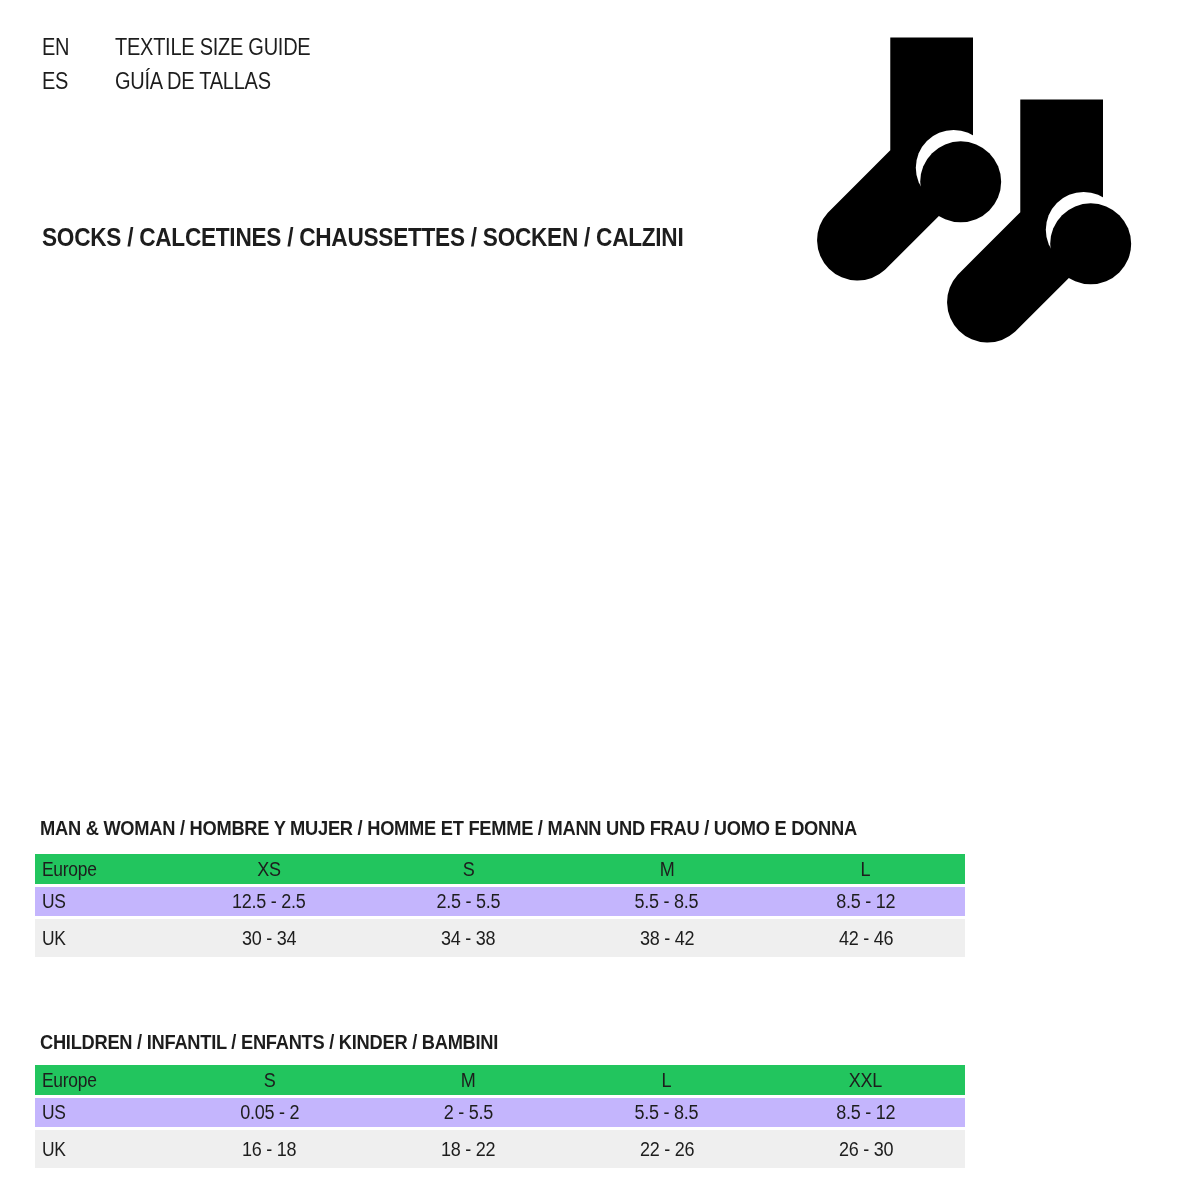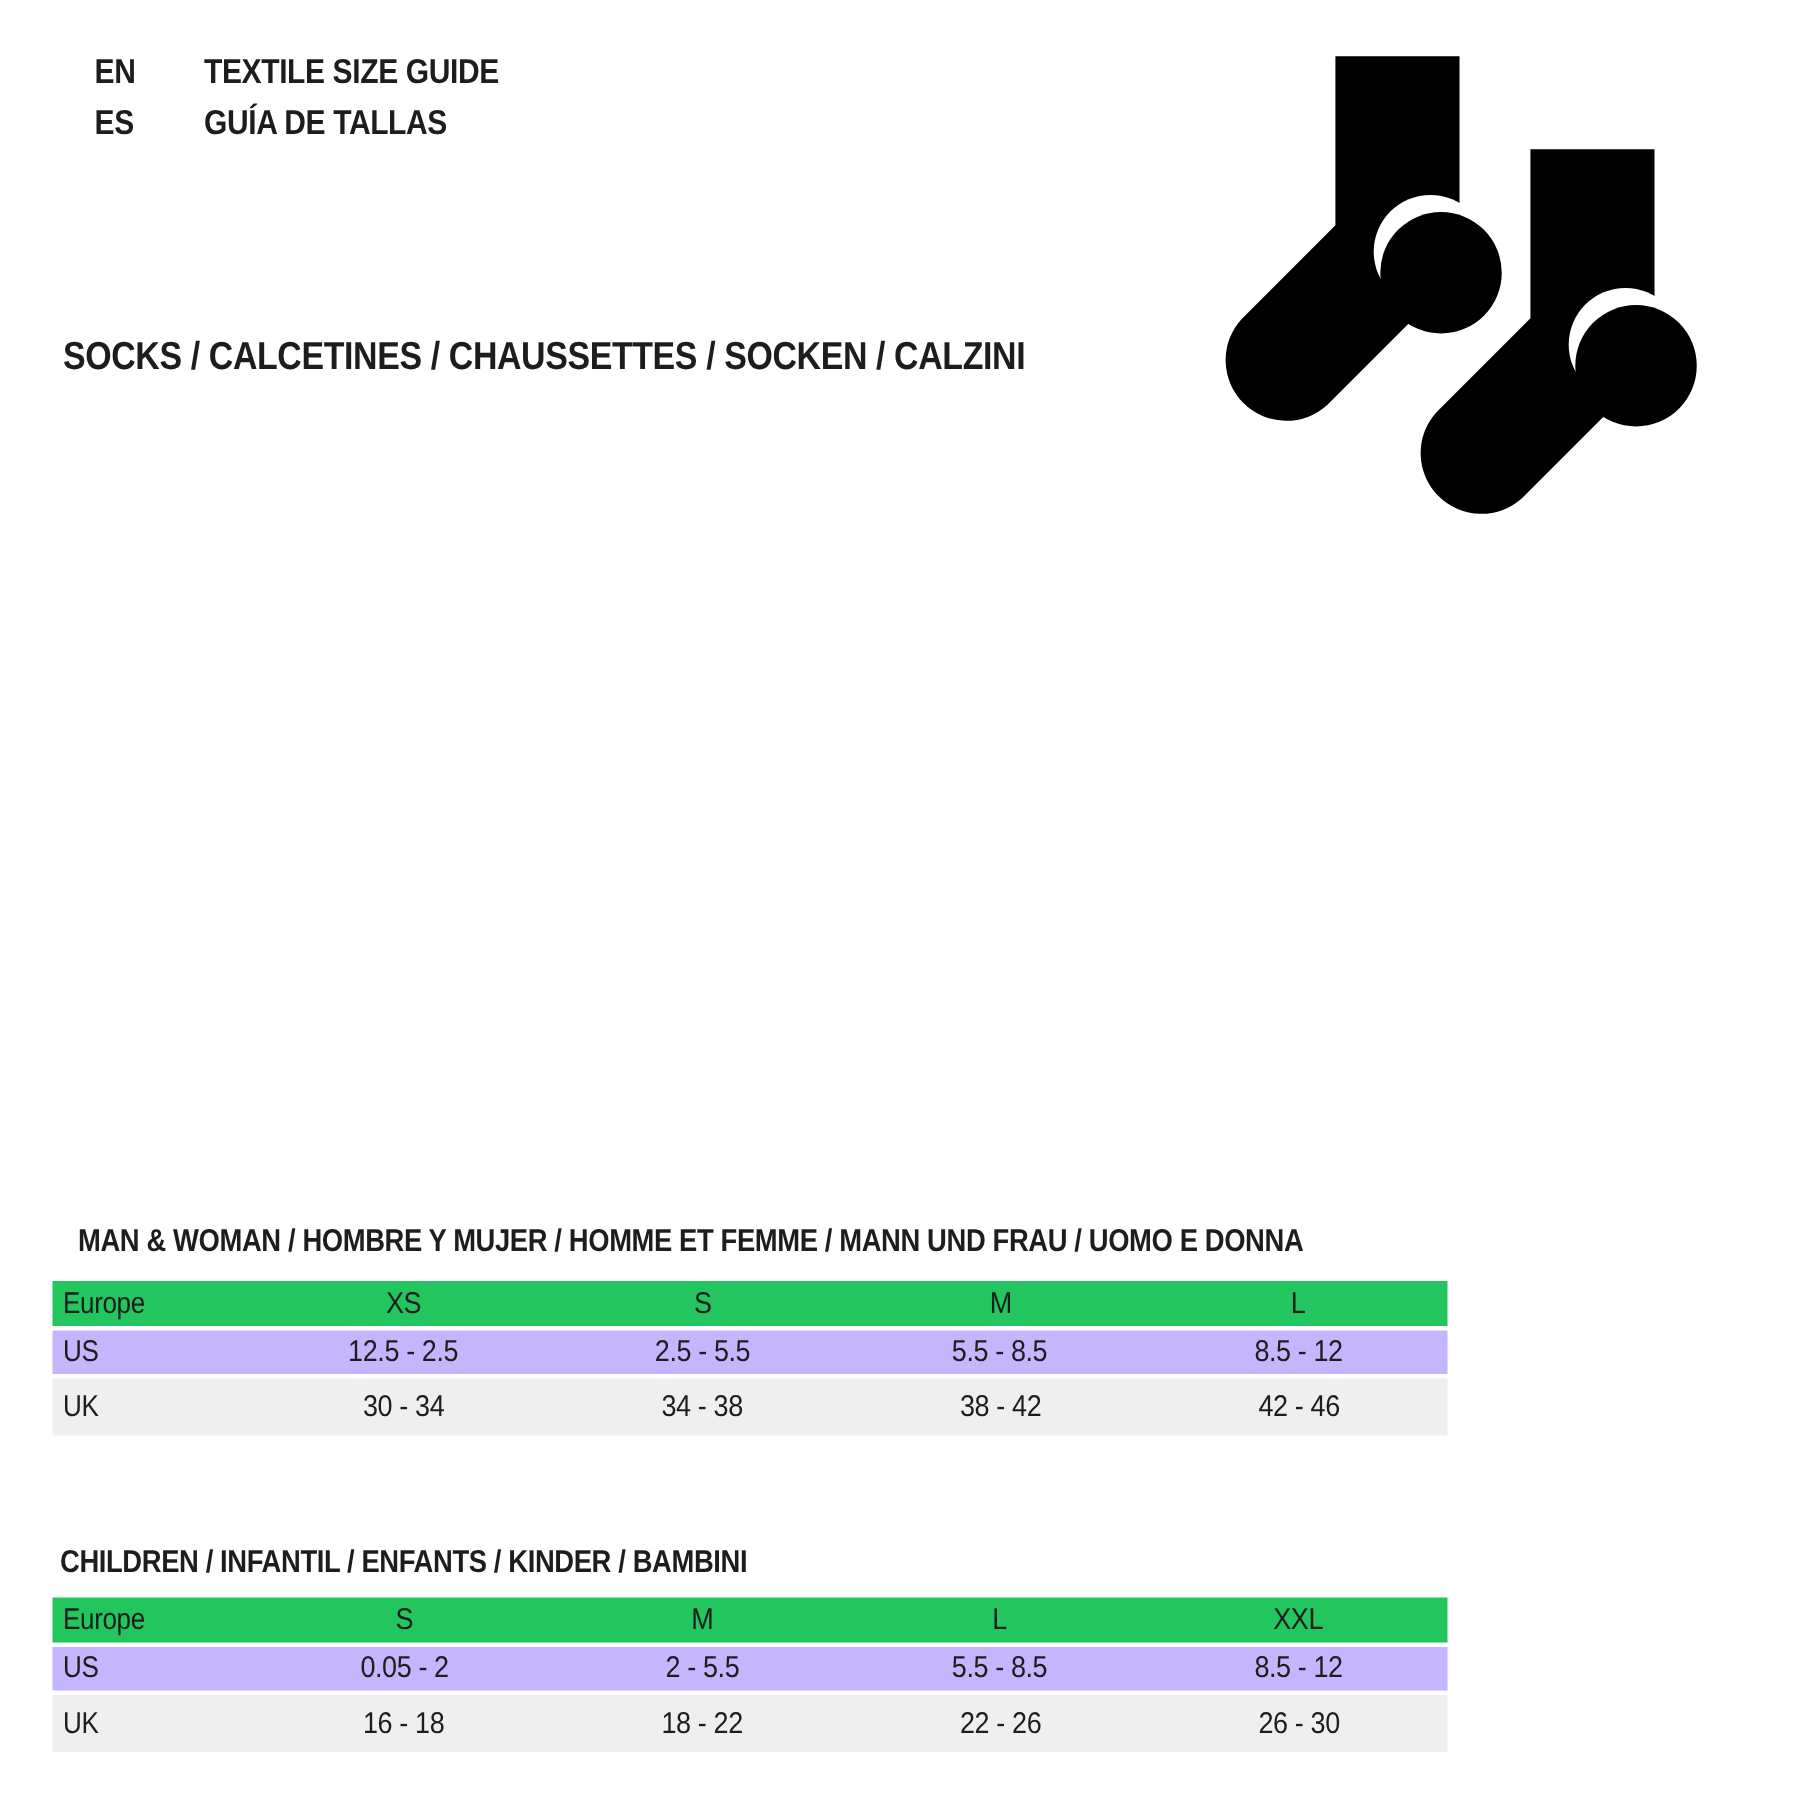--- a/index.html
+++ b/index.html
@@ -10,32 +10,32 @@
     color:#1d1d1d;
     position:relative;
     overflow:hidden;
   }
   
   .cond{display:inline-block;transform:scaleX(0.87);transform-origin:0 50%;white-space:nowrap;letter-spacing:-0.3px;}
   .condc{display:inline-block;transform:scaleX(0.9);transform-origin:50% 50%;white-space:nowrap;letter-spacing:-0.3px;}
 
   
   .lang-block{position:absolute;left:42px;top:31px;}
-  .lang-row{display:flex;height:33.5px;align-items:center;font-weight:700;font-size:23px;margin-left:21px;}
+  .lang-row{display:flex;height:33.5px;align-items:center;font-weight:400;font-size:23px;}
   .lang-code{flex:0 0 73px;}
 
   
   .product-line{position:absolute;left:42px;top:222px;font-size:26px;font-weight:700;}
 
   
   .socks-svg{position:absolute;left:810px;top:30px;}
 
   
   .table-title{position:absolute;left:40px;font-size:21px;font-weight:700;white-space:nowrap;}
-  #t1-title{top:816px;margin-left:12px;}
+  #t1-title{top:816px;}
   #t2-title{top:1030px;}
   .size-table{position:absolute;left:35px;width:930px;}
   #t1{top:854px;}
   #t2{top:1065px;}
   .t-row{display:flex;align-items:center;font-size:20px;}
   .t-row.hdr{background:#22c55e;height:30px;margin-bottom:3px;}
   .t-row.r1{background:#c4b5fd;height:29px;margin-bottom:3px;}
   .t-row.r2{background:#efefef;height:38px;}
   .c0{flex:0 0 14.5%;padding-left:7px;box-sizing:border-box;text-align:left;}
   .cv{flex:1 1 0;text-align:center;}

